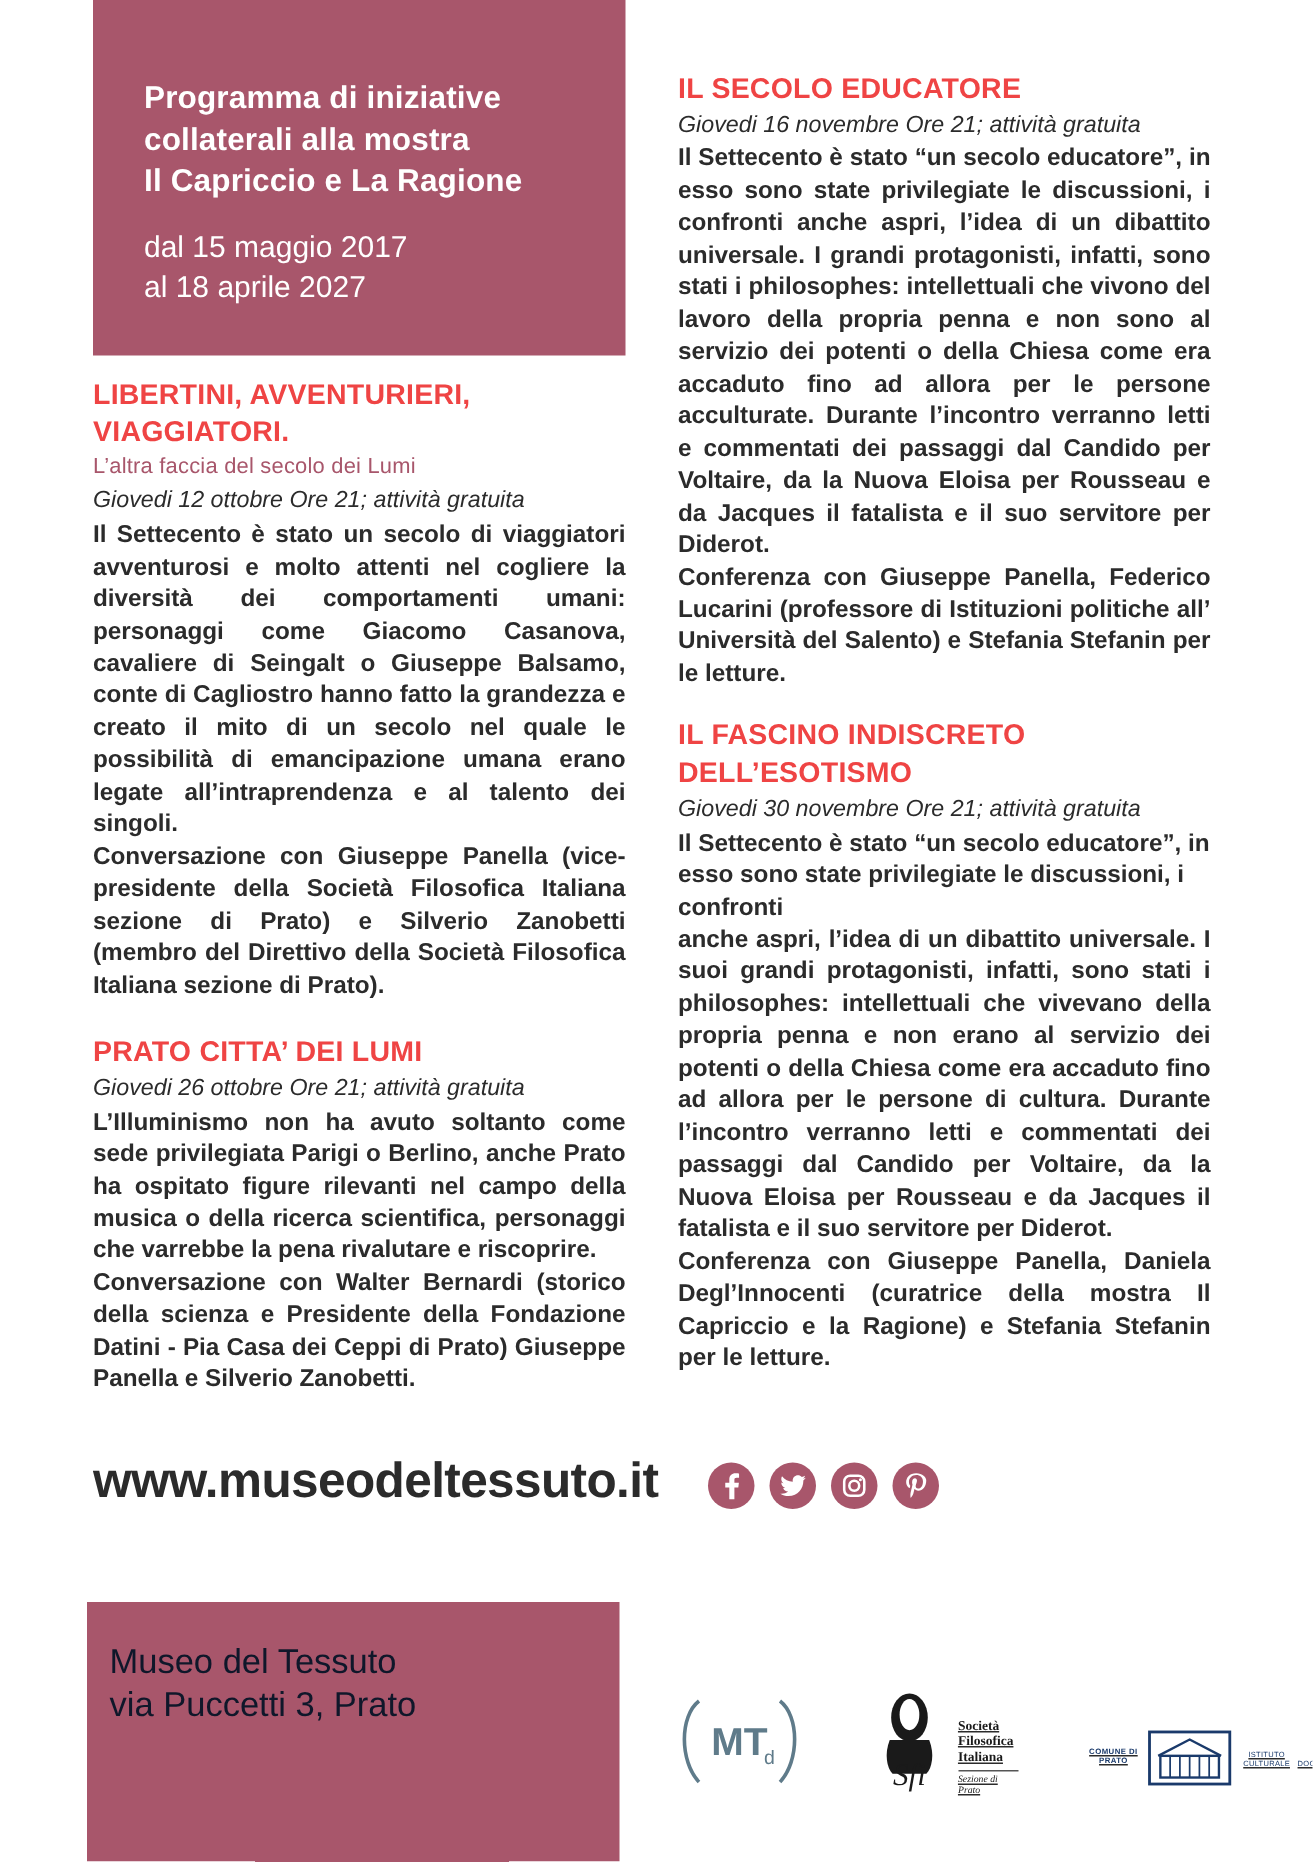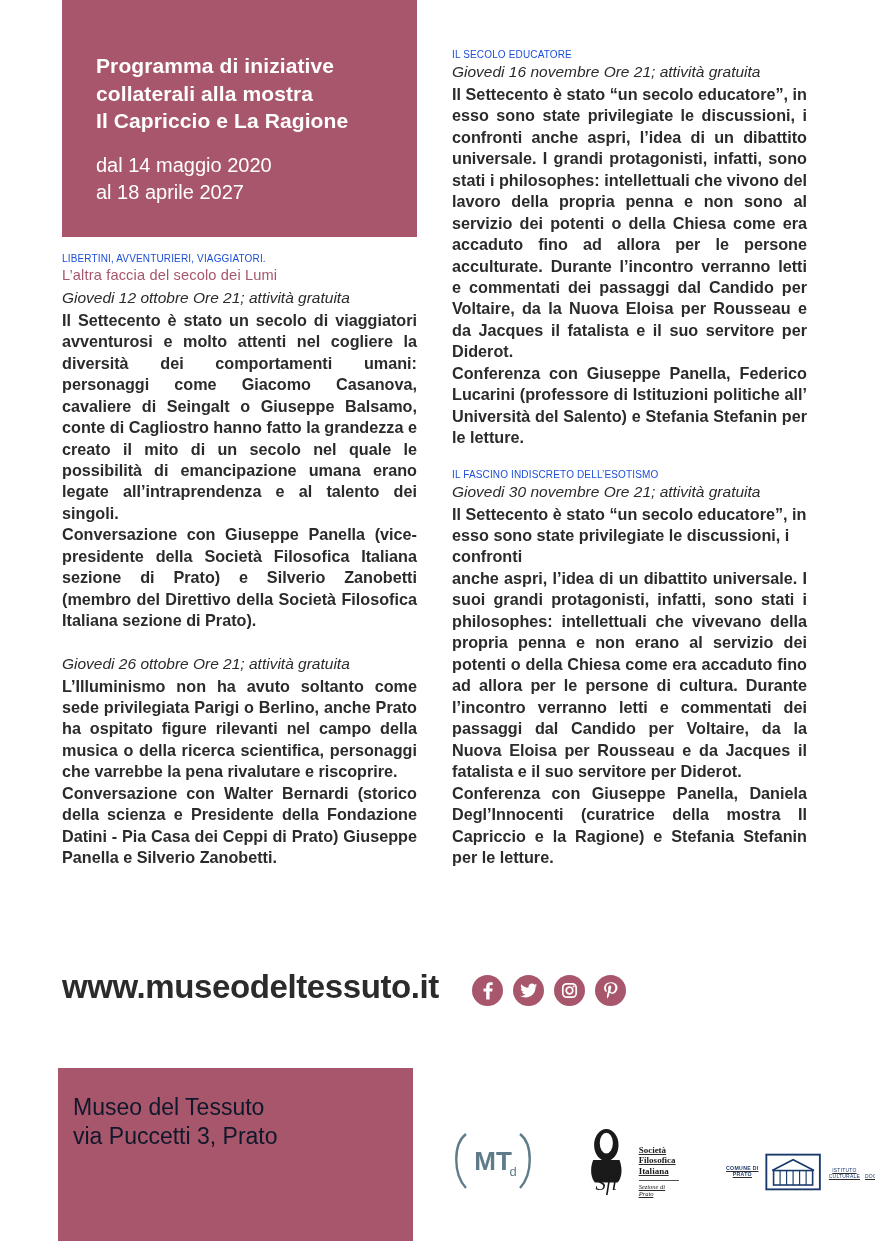--- a/index.html
+++ b/index.html
@@ -50,23 +50,23 @@
   
   .col {
     position: absolute;
     width: 355px;
     top: 0;
   }
   .col-left { left: 62px; top: 252px; }
   .col-right { left: 452px; top: 48px; }
 
   .sect-title {
-    color: #1d4ed8;
-    font-weight: normal;
-    font-size: 10px;
+    color: #ef4444;
+    font-weight: bold;
+    font-size: 19px;
     line-height: 1.30;
     letter-spacing: 0.15px;
     margin-bottom: 1px;
   }
   .sect-sub {
     color: #a8566b;
     font-weight: normal;
     font-size: 14.6px;
     line-height: 1.30;
     letter-spacing: 0.15px;
@@ -207,37 +207,38 @@
 </style>
 </head>
 <body>
 
 <div class="page">
 
   <div class="header-block">
     <div class="header-line">Programma di iniziative</div>
     <div class="header-line">collaterali alla mostra</div>
     <div class="header-line">Il Capriccio e La Ragione</div>
-    <div class="header-dates">dal 14 maggio 2020</div>
+    <div class="header-dates">dal 15 maggio 2017</div>
     <div class="header-dates" style="margin-top:0">al 18 aprile 2027</div>
   </div>
 
   <div class="col col-left">
 
     <div class="block">
       <div class="sect-title">LIBERTINI, AVVENTURIERI, VIAGGIATORI.</div>
       <div class="sect-sub">L’altra faccia del secolo dei Lumi</div>
       <div class="sect-date">Giovedi 12 ottobre Ore 21; attività gratuita</div>
       <p class="body-text">Il Settecento è stato un secolo di viaggiatori avventurosi e molto attenti nel cogliere la diversità dei comportamenti umani: personaggi come Giacomo Casanova, cavaliere di Seingalt o Giuseppe Balsamo, conte di Cagliostro hanno fatto la grandezza e creato il mito di un secolo nel quale le possibilità di emancipazione umana erano legate all’intraprendenza e al talento dei singoli.</p>
       <p class="body-text">Conversazione con Giuseppe Panella (vice-presidente della Società Filosofica Italiana sezione di Prato) e Silverio Zanobetti (membro del Direttivo della Società Filosofica Italiana sezione di Prato).</p>
     </div>
 
     <div class="gap"></div>
 
     <div class="block">
+      <div class="sect-title">PRATO CITTA’ DEI LUMI</div>
       <div class="sect-date">Giovedi 26 ottobre Ore 21; attività gratuita</div>
       <p class="body-text">L’Illuminismo non ha avuto soltanto come sede privilegiata Parigi o Berlino, anche Prato ha ospitato figure rilevanti nel campo della musica o della ricerca scientifica, personaggi che varrebbe la pena rivalutare e riscoprire.</p>
       <p class="body-text">Conversazione con Walter Bernardi (storico della scienza e Presidente della Fondazione Datini - Pia Casa dei Ceppi di Prato) Giuseppe Panella e Silverio Zanobetti.</p>
     </div>
 
   </div>
 
   <div class="col col-right">
 
     <div class="block">

